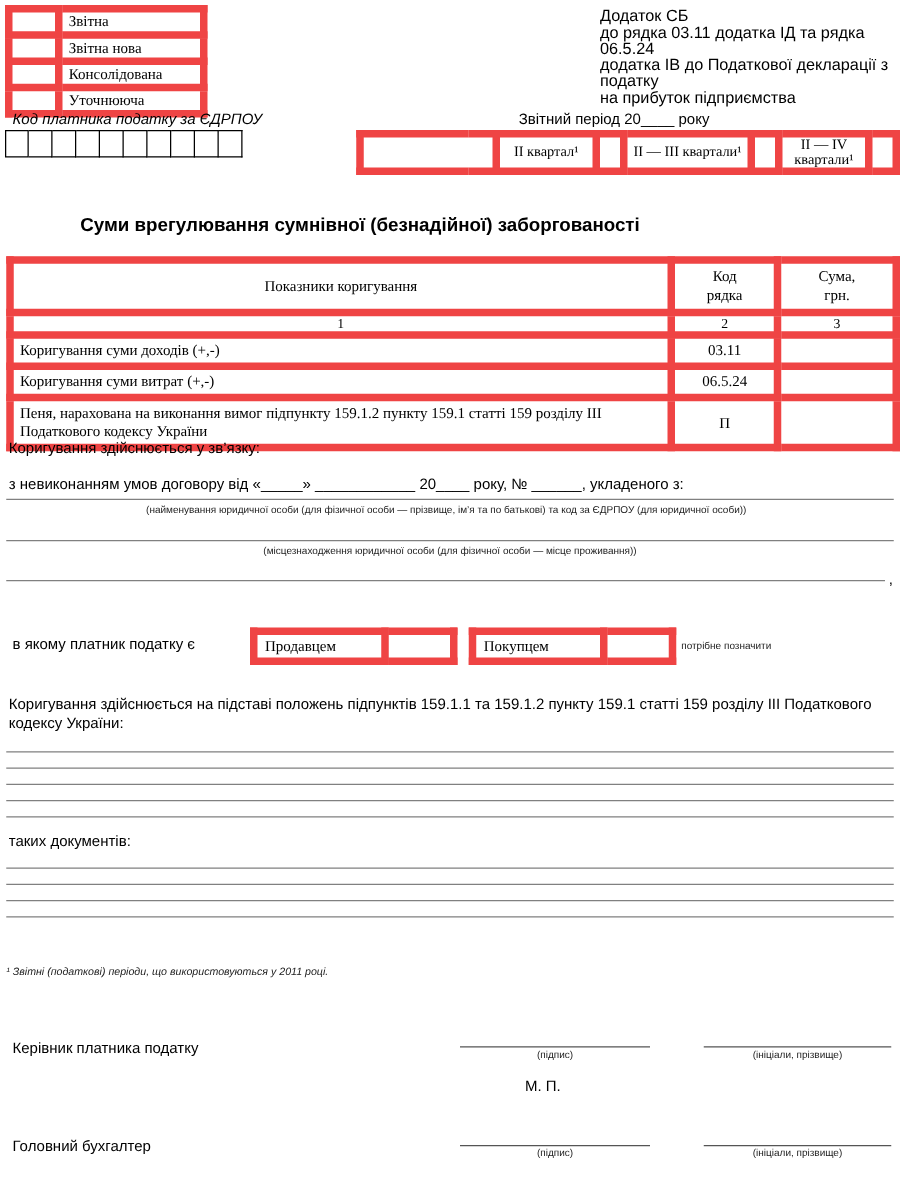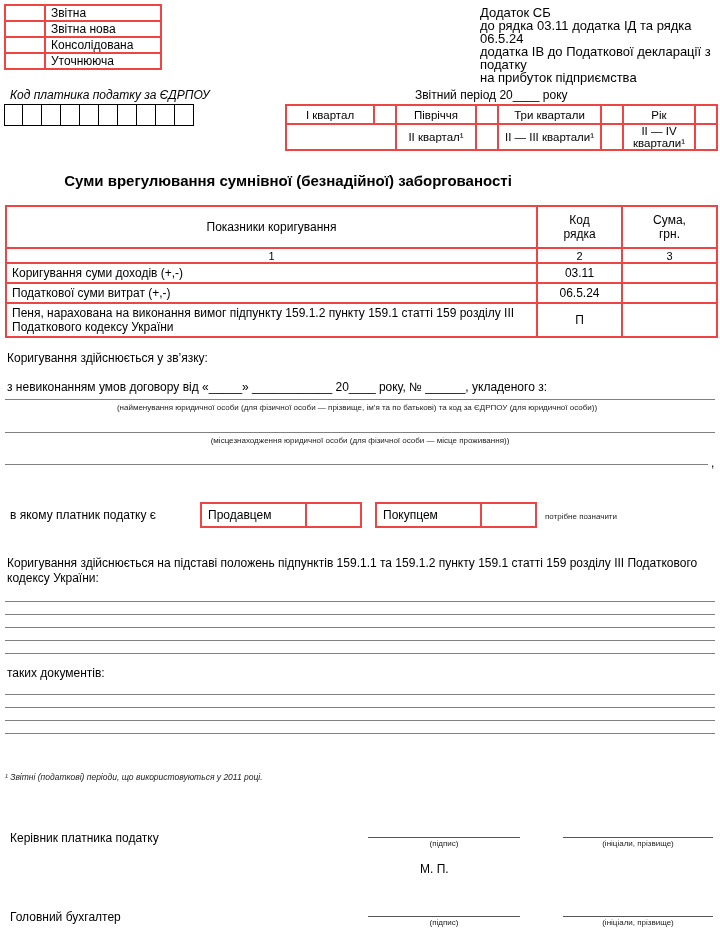--- a/index.html
+++ b/index.html
@@ -2,21 +2,21 @@
 <html><head>
 <meta charset="utf-8">
 <style>
   * { margin:0; padding:0; box-sizing:border-box; }
   html,body { background:#fff; }
   body { font-family:"Liberation Sans", sans-serif; color:#000; }
   .page { position:relative; width:720px; height:942px; background:#fff; overflow:hidden; }
   .abs { position:absolute; }
 
   table { border-collapse:collapse; }
-  td { border:2px solid #ef4444; font-size:12px; }
+  td { border:6px solid #ef4444; font-size:12px;font-family:Liberation Serif, serif; }
 
   
   .rt-table td { height:16px; }
   .rt-box { width:40px; }
   .rt-label { width:116px; padding-left:5px; }
 
   
   .appendix { font-size:13px; line-height:13px; width:238px; }
 
   .small-label { font-size:12px; }
@@ -116,30 +116,20 @@
       <col style="width:88px">
         <col style="width:22px">
       <col style="width:80px">
         <col style="width:22px">
       <col style="width:103px">
         <col style="width:22px">
       <col style="width:72px">
         <col style="width:22px">
     </colgroup>
     <tbody>
-        <tr>
-      <td>І квартал</td>
-      <td class="pb"></td>
-      <td>Півріччя</td>
-      <td class="pb"></td>
-      <td>Три квартали</td>
-      <td class="pb"></td>
-      <td>Рік</td>
-      <td class="pb"></td>
-    </tr>
     <tr>
       <td colspan="2"></td>
       <td>ІІ квартал¹</td>
       <td class="pb"></td>
       <td>ІІ — ІІІ квартали¹</td>
       <td class="pb"></td>
       <td>ІІ — ІV квартали¹</td>
       <td class="pb"></td>
     </tr>
   </tbody>
@@ -167,21 +157,21 @@
       <td>1</td>
       <td>2</td>
       <td>3</td>
     </tr>
     <tr>
       <td class="ind">Коригування суми доходів (+,-)</td>
       <td class="code">03.11</td>
       <td></td>
     </tr>
     <tr>
-      <td class="ind">Податкової суми витрат (+,-)</td>
+      <td class="ind">Коригування суми витрат (+,-)</td>
       <td class="code">06.5.24</td>
       <td></td>
     </tr>
     <tr>
       <td class="ind2">Пеня, нарахована на виконання вимог підпункту 159.1.2 пункту 159.1 статті 159 розділу ІІІ Податкового кодексу України</td>
       <td class="code">П</td>
       <td></td>
     </tr>
   </tbody>
     </table>

